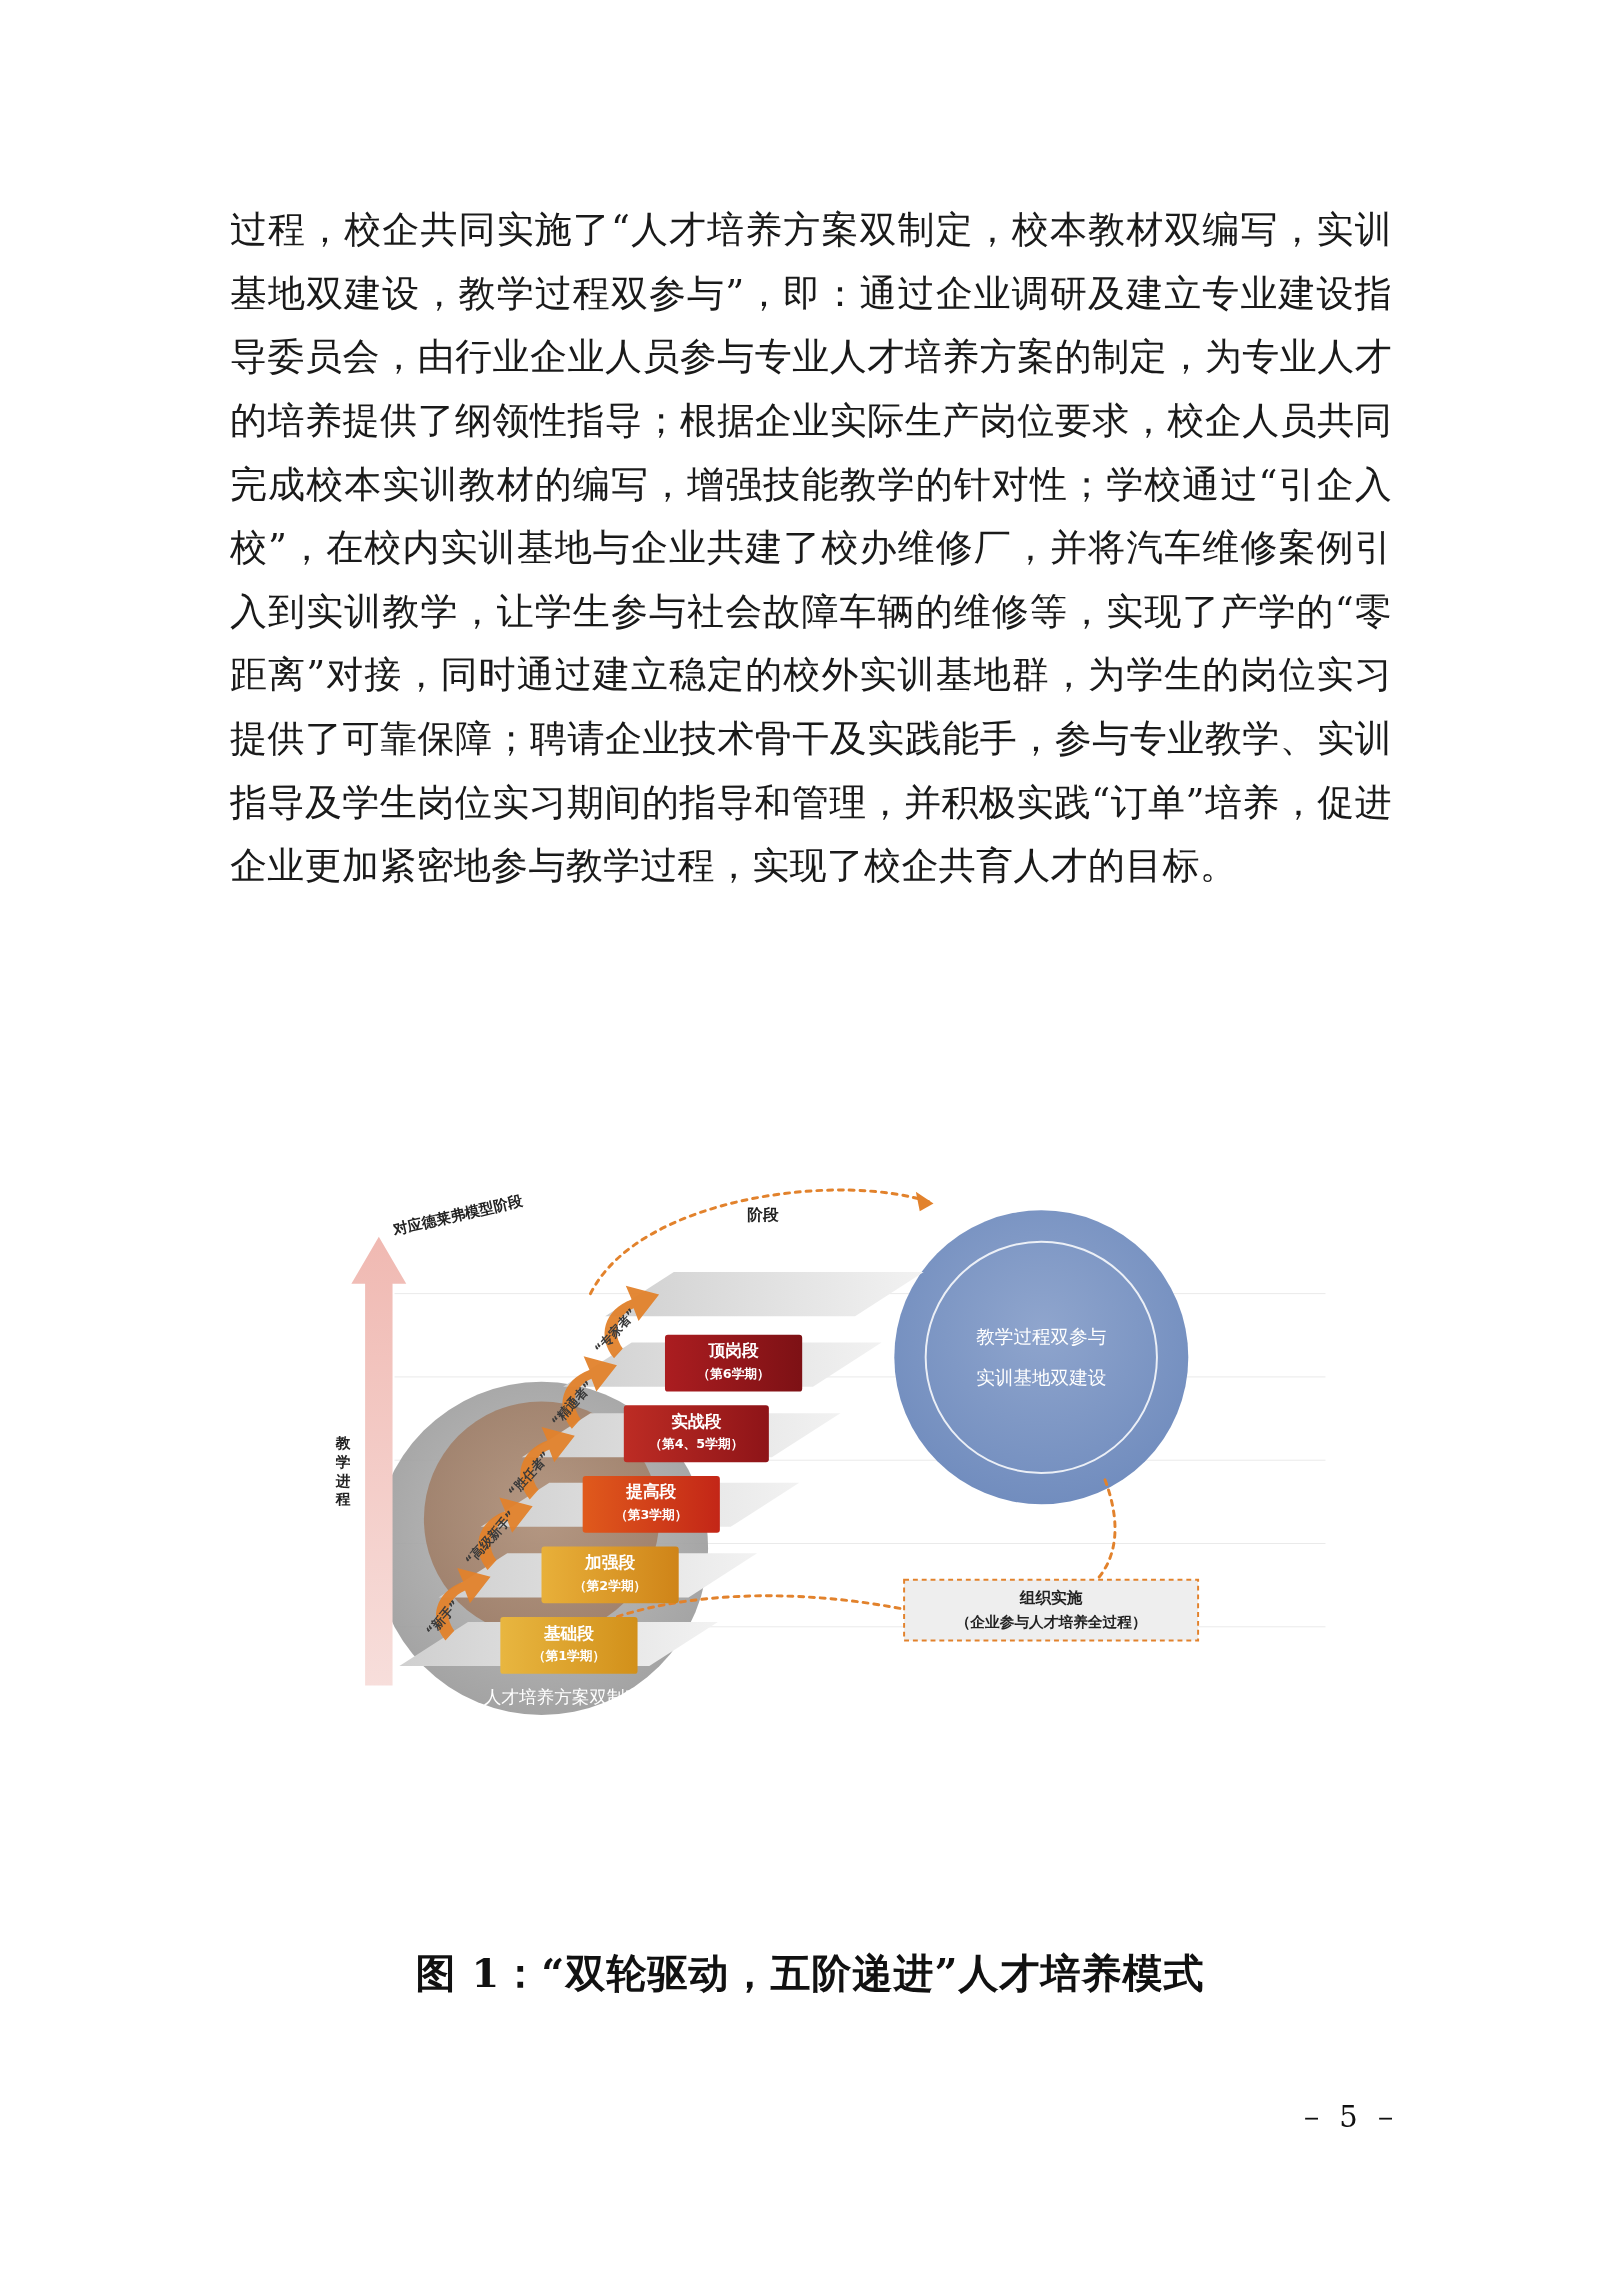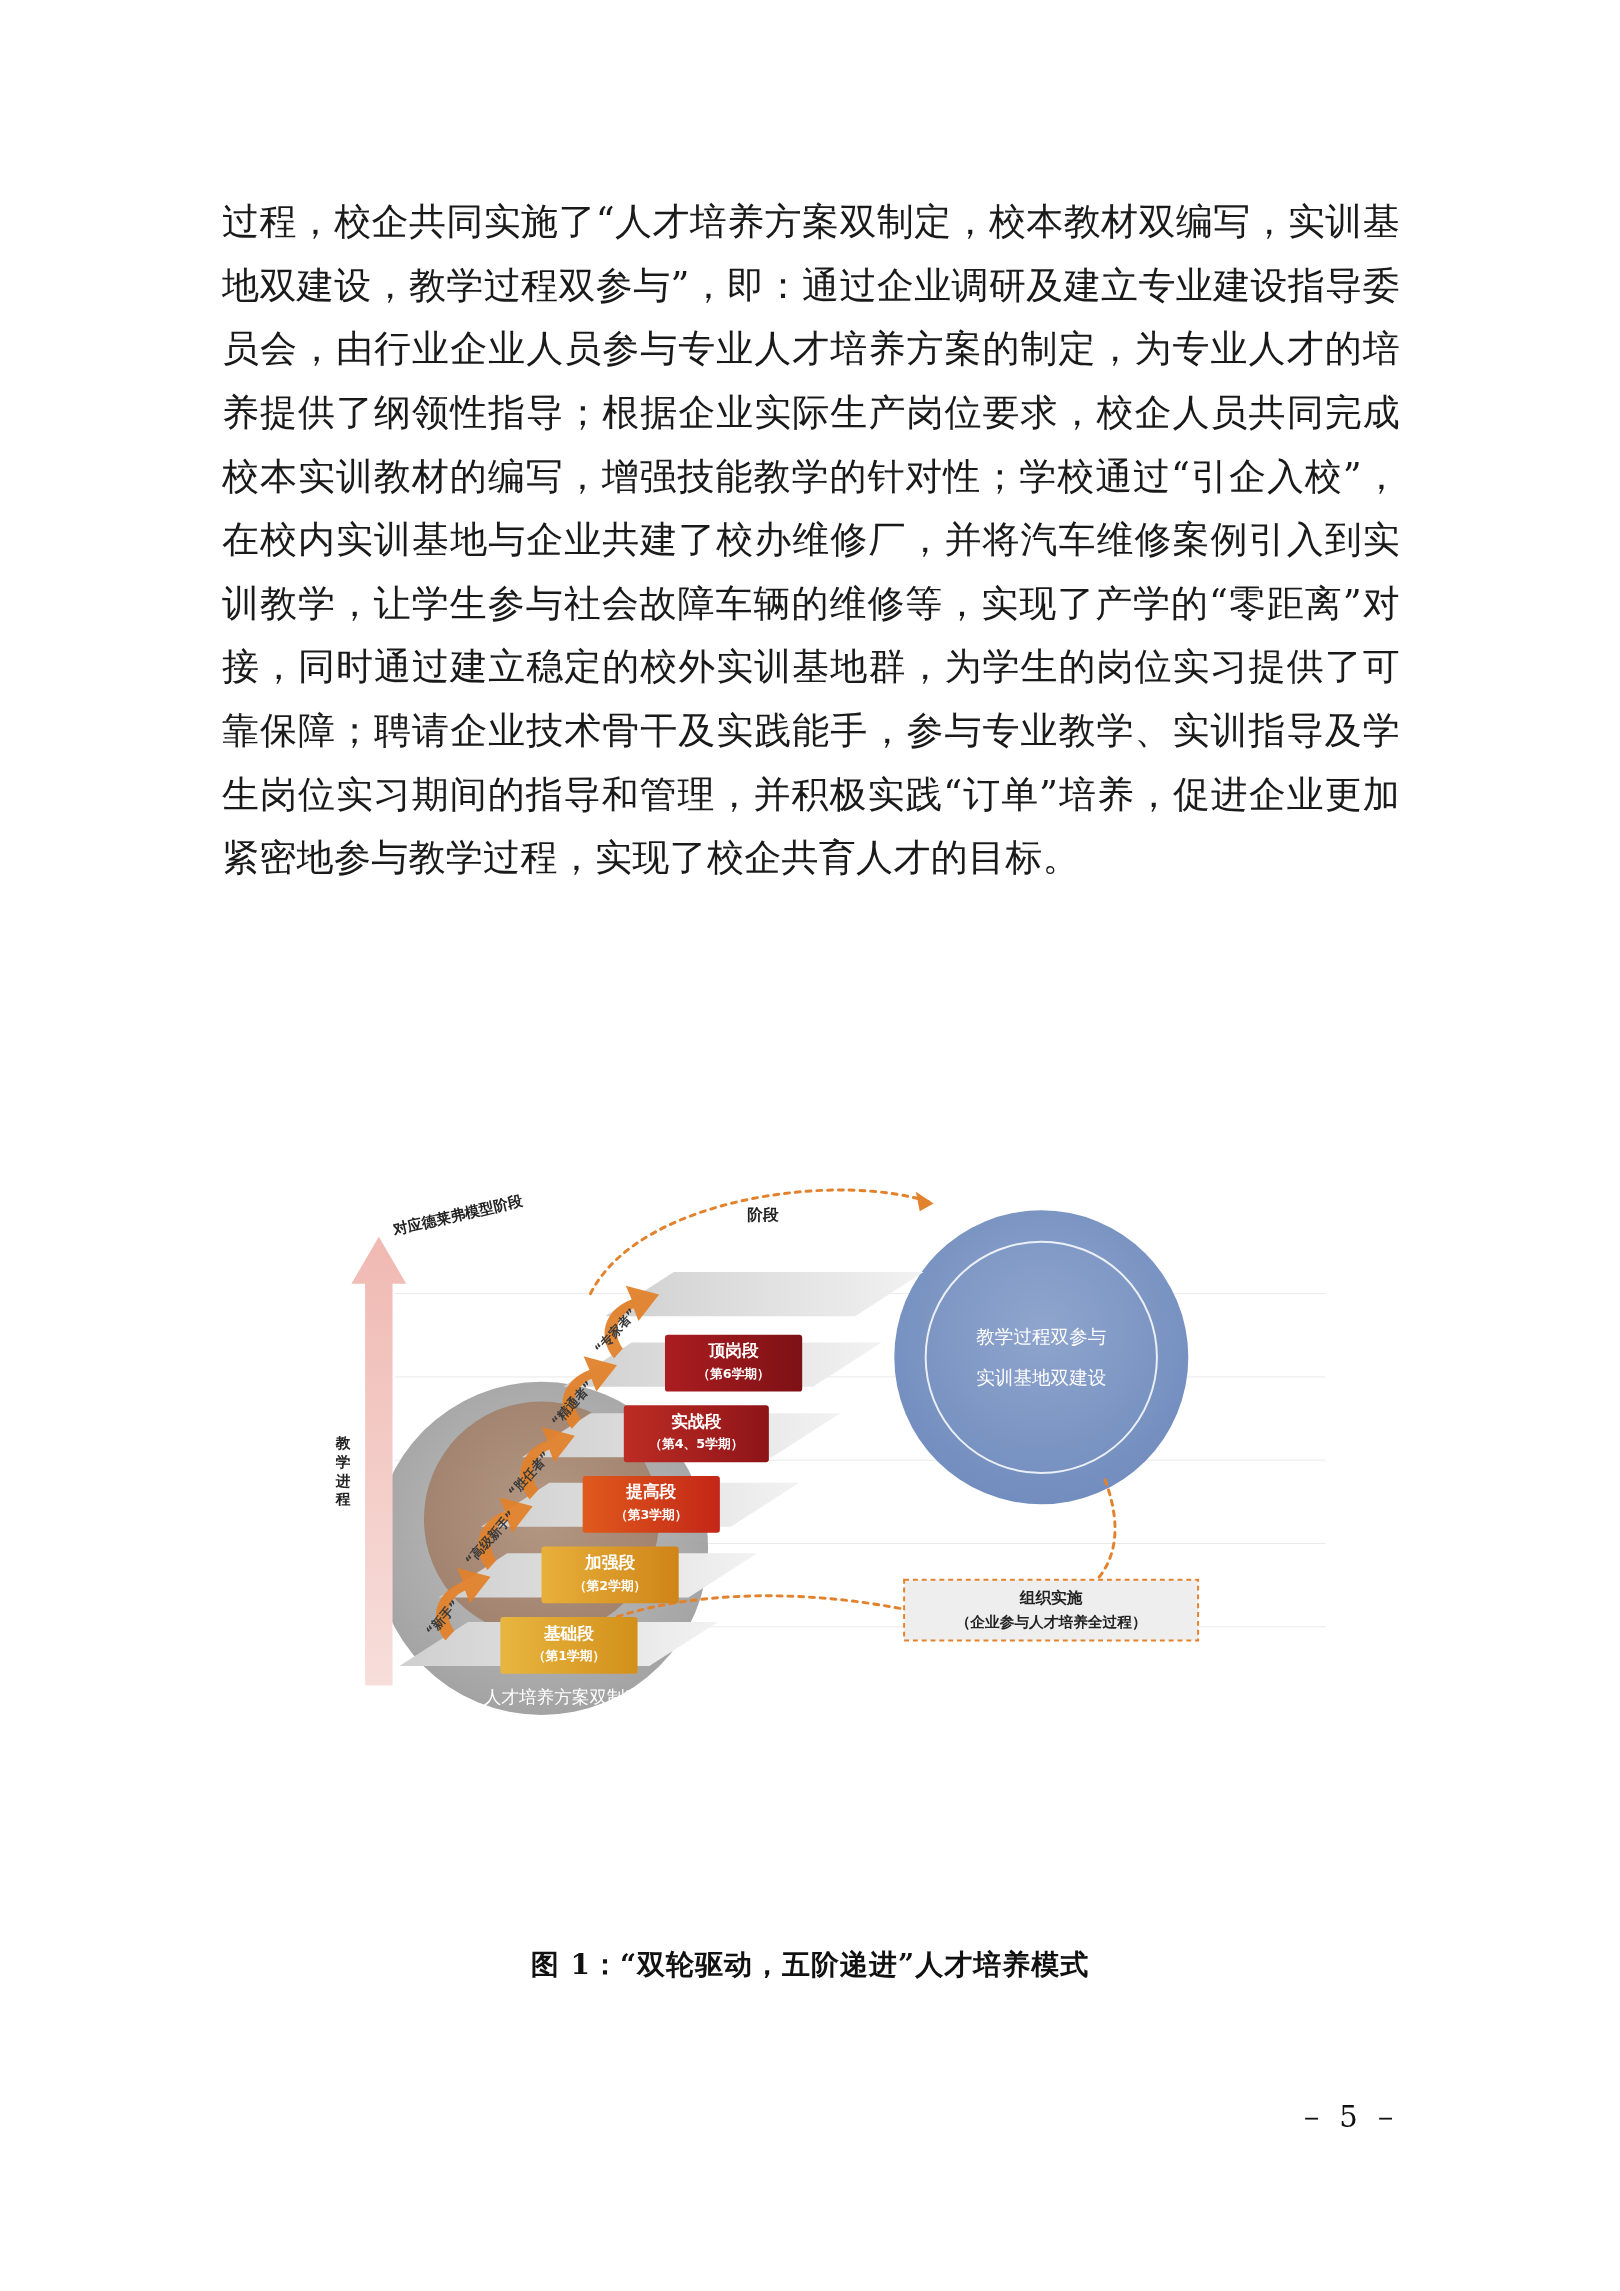--- a/index.html
+++ b/index.html
@@ -26,21 +26,21 @@
     width: 1186px;
     font-size: 37px;
     line-height: 1.72;
     color: #1a1a1a;
     text-align: justify;
     text-justify: inter-ideograph;
     letter-spacing: 0.3px;
     font-family: "DejaVu Serif", "Liberation Serif", serif;
   }
   .body-text p {
-    margin: 4px;
+    margin: 12px;
     text-indent: 0;
   }
 
   
   .figure {
     position: absolute;
     left: 218px;
     top: 1176px;
     width: 1186px;
     height: 637px;
@@ -50,21 +50,21 @@
     left: 0; top: 0;
     width: 1186px;
     height: 637px;
   }
   .fig-caption {
     position: absolute;
     left: 0;
     top: 1946px;
     width: 1620px;
     text-align: center;
-    font-size: 28px;
+    font-size: 40px;
     font-weight: bold;
     color: #111;
     letter-spacing: 1px;
   }
   .page-number {
     position: absolute;
     right: 218px;
     top: 2098px;
     font-size: 29px;
     color: #111;

